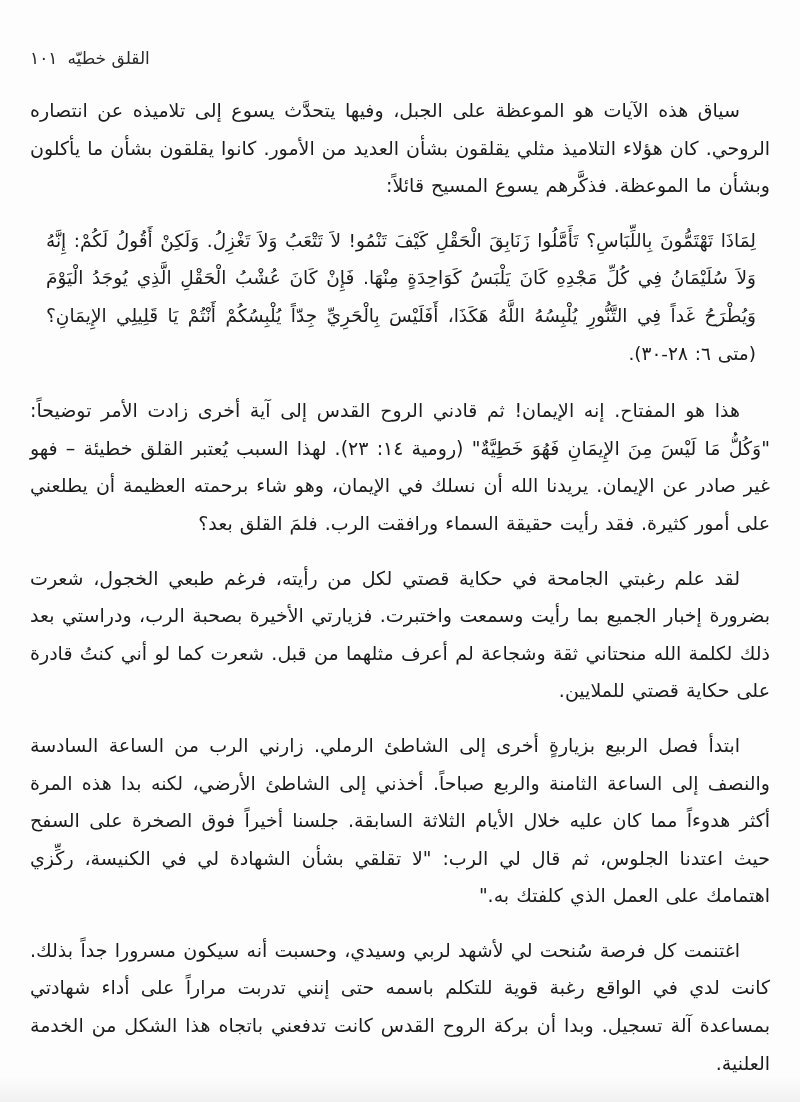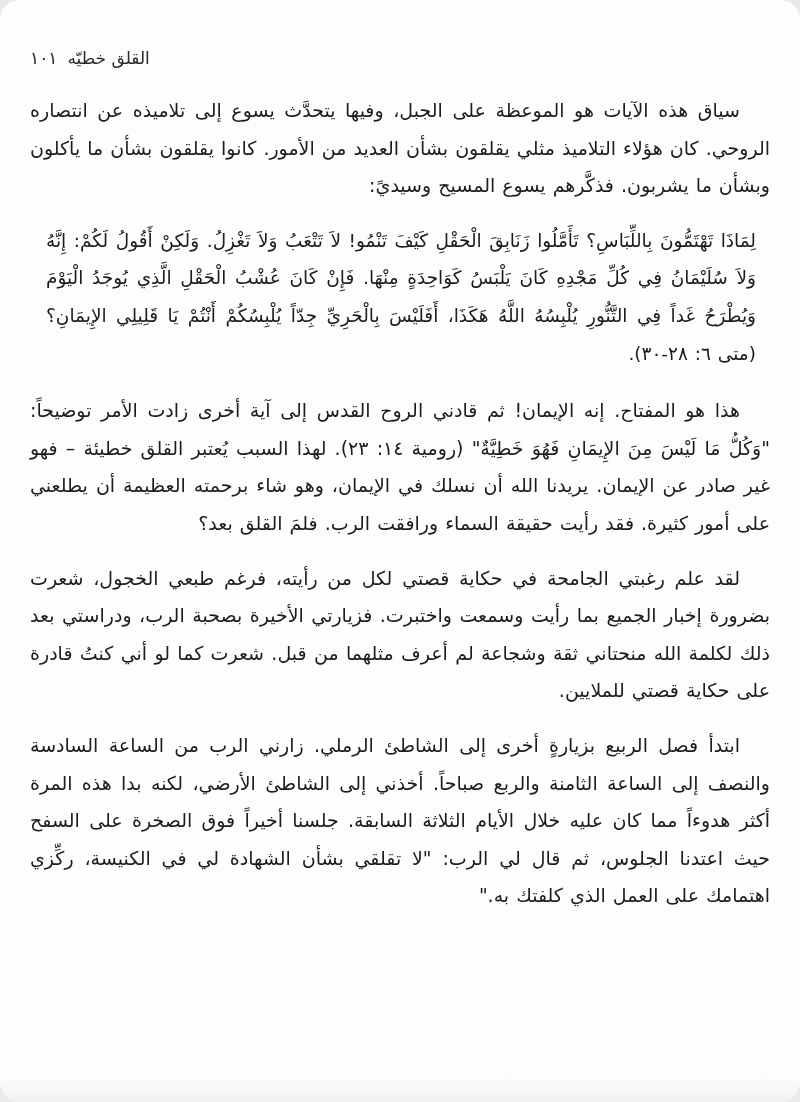--- a/index.html
+++ b/index.html
@@ -12,21 +12,20 @@
     width: 800px;
     height: 1102px;
     margin: 0 auto;
     background: #fdfdfd;
     box-sizing: border-box;
     padding: 0 30px;
     direction: rtl;
     font-family: "DejaVu Sans", sans-serif;
     color: #1c1c1c;
     overflow: hidden;
-    border-radius: 20px;
   }
   .running-head {
     padding-top: 48px;
     margin-bottom: 24px;
     direction: rtl;
     text-align: left;
     font-size: 17px;
     color: #2a2a2a;
     letter-spacing: 0.2px;
   }
@@ -61,26 +60,27 @@
 </style>
 </head>
 <body>
 
 <div class="page">
 
   <div class="running-head">
     <span>القلق خطيّه</span><span class="pagenum">١٠١</span>
   </div>
 
-  <p class="body-para">سياق هذه الآيات هو الموعظة على الجبل، وفيها يتحدَّث يسوع إلى تلاميذه عن انتصاره الروحي. كان هؤلاء التلاميذ مثلي يقلقون بشأن العديد من الأمور. كانوا يقلقون بشأن ما يأكلون وبشأن ما يشربون. فذكَّرهم يسوع المسيح وسيديً:</p>
+  <p class="body-para">سياق هذه الآيات هو الموعظة على الجبل، وفيها يتحدَّث يسوع إلى تلاميذه عن انتصاره الروحي. كان هؤلاء التلاميذ مثلي يقلقون بشأن العديد من الأمور. كانوا يقلقون بشأن ما يأكلون وبشأن ما الموعظة. فذكَّرهم يسوع المسيح قائلاً:</p>
 
   <blockquote class="scripture">لِمَاذَا تَهْتَمُّونَ بِاللِّبَاسِ؟ تَأَمَّلُوا زَنَابِقَ الْحَقْلِ كَيْفَ تَنْمُو! لاَ تَتْعَبُ وَلاَ تَغْزِلُ. وَلَكِنْ أَقُولُ لَكُمْ: إِنَّهُ وَلاَ سُلَيْمَانُ فِي كُلِّ مَجْدِهِ كَانَ يَلْبَسُ كَوَاحِدَةٍ مِنْهَا. فَإِنْ كَانَ عُشْبُ الْحَقْلِ الَّذِي يُوجَدُ الْيَوْمَ وَيُطْرَحُ غَداً فِي التَّنُّورِ يُلْبِسُهُ اللَّهُ هَكَذَا، أَفَلَيْسَ بِالْحَرِيِّ جِدّاً يُلْبِسُكُمْ أَنْتُمْ يَا قَلِيلِي الإِيمَانِ؟ (متى ٦: ٢٨-٣٠).</blockquote>
 
   <p class="body-para">هذا هو المفتاح. إنه الإيمان! ثم قادني الروح القدس إلى آية أخرى زادت الأمر توضيحاً: "وَكُلُّ مَا لَيْسَ مِنَ الإِيمَانِ فَهُوَ خَطِيَّةٌ" (رومية ١٤: ٢٣). لهذا السبب يُعتبر القلق خطيئة – فهو غير صادر عن الإيمان. يريدنا الله أن نسلك في الإيمان، وهو شاء برحمته العظيمة أن يطلعني على أمور كثيرة. فقد رأيت حقيقة السماء ورافقت الرب. فلمَ القلق بعد؟</p>
 
   <p class="body-para">لقد علم رغبتي الجامحة في حكاية قصتي لكل من رأيته، فرغم طبعي الخجول، شعرت بضرورة إخبار الجميع بما رأيت وسمعت واختبرت. فزيارتي الأخيرة بصحبة الرب، ودراستي بعد ذلك لكلمة الله منحتاني ثقة وشجاعة لم أعرف مثلهما من قبل. شعرت كما لو أني كنتُ قادرة على حكاية قصتي للملايين.</p>
 
   <p class="body-para">ابتدأ فصل الربيع بزيارةٍ أخرى إلى الشاطئ الرملي. زارني الرب من الساعة السادسة والنصف إلى الساعة الثامنة والربع صباحاً. أخذني إلى الشاطئ الأرضي، لكنه بدا هذه المرة أكثر هدوءاً مما كان عليه خلال الأيام الثلاثة السابقة. جلسنا أخيراً فوق الصخرة على السفح حيث اعتدنا الجلوس، ثم قال لي الرب: "لا تقلقي بشأن الشهادة لي في الكنيسة، ركِّزي اهتمامك على العمل الذي كلفتك به."</p>
 
+  <p class="body-para">اغتنمت كل فرصة سُنحت لي لأشهد لربي وسيدي، وحسبت أنه سيكون مسرورا جداً بذلك. كانت لدي في الواقع رغبة قوية للتكلم باسمه حتى إنني تدربت مراراً على أداء شهادتي بمساعدة آلة تسجيل. وبدا أن بركة الروح القدس كانت تدفعني باتجاه هذا الشكل من الخدمة العلنية.</p>
 
   <div class="scan-edge-shadow"></div>
 
 </div>
 
 </body></html>

